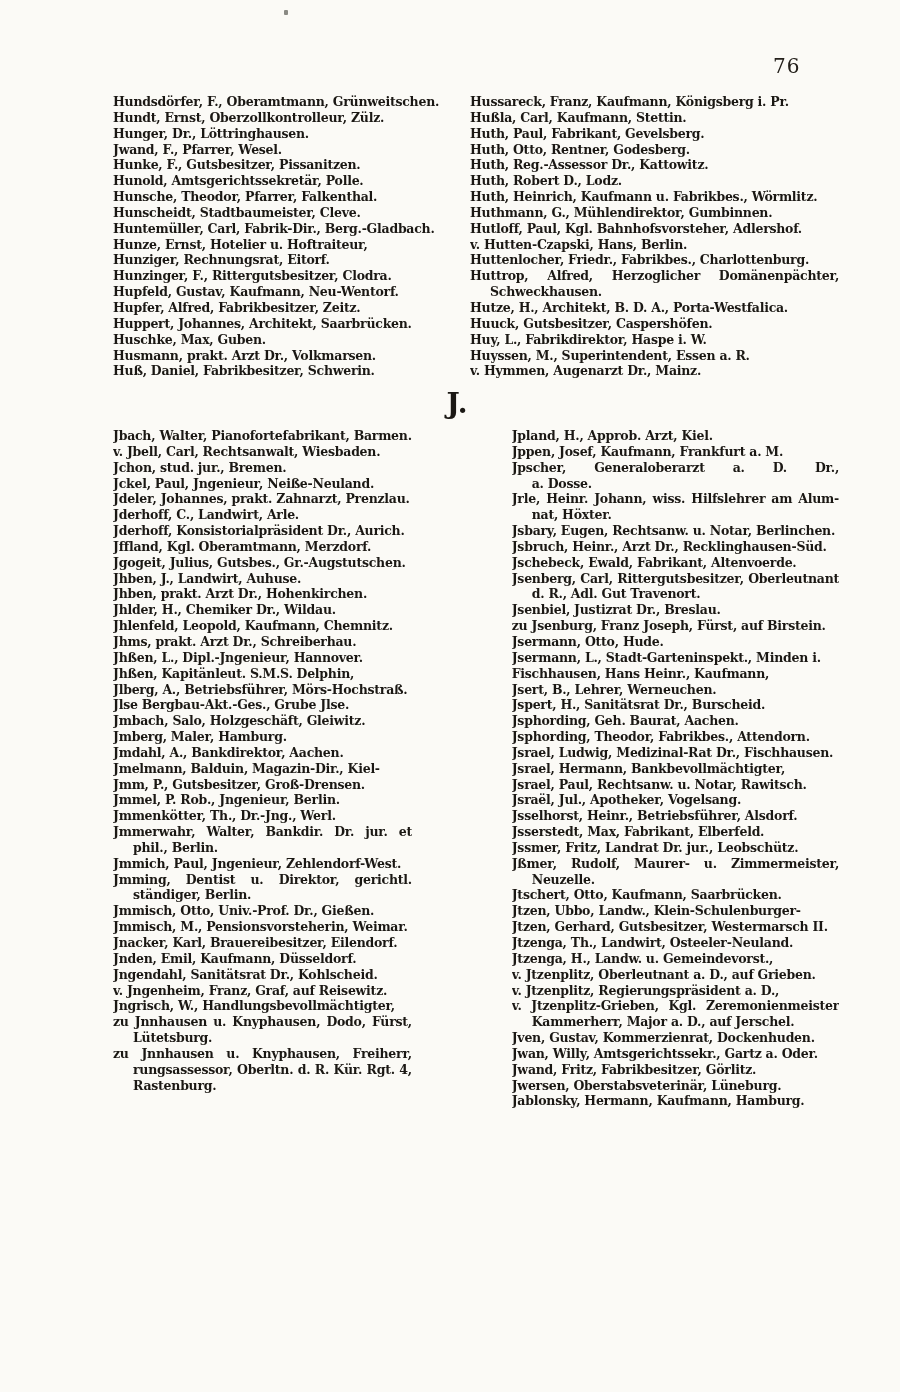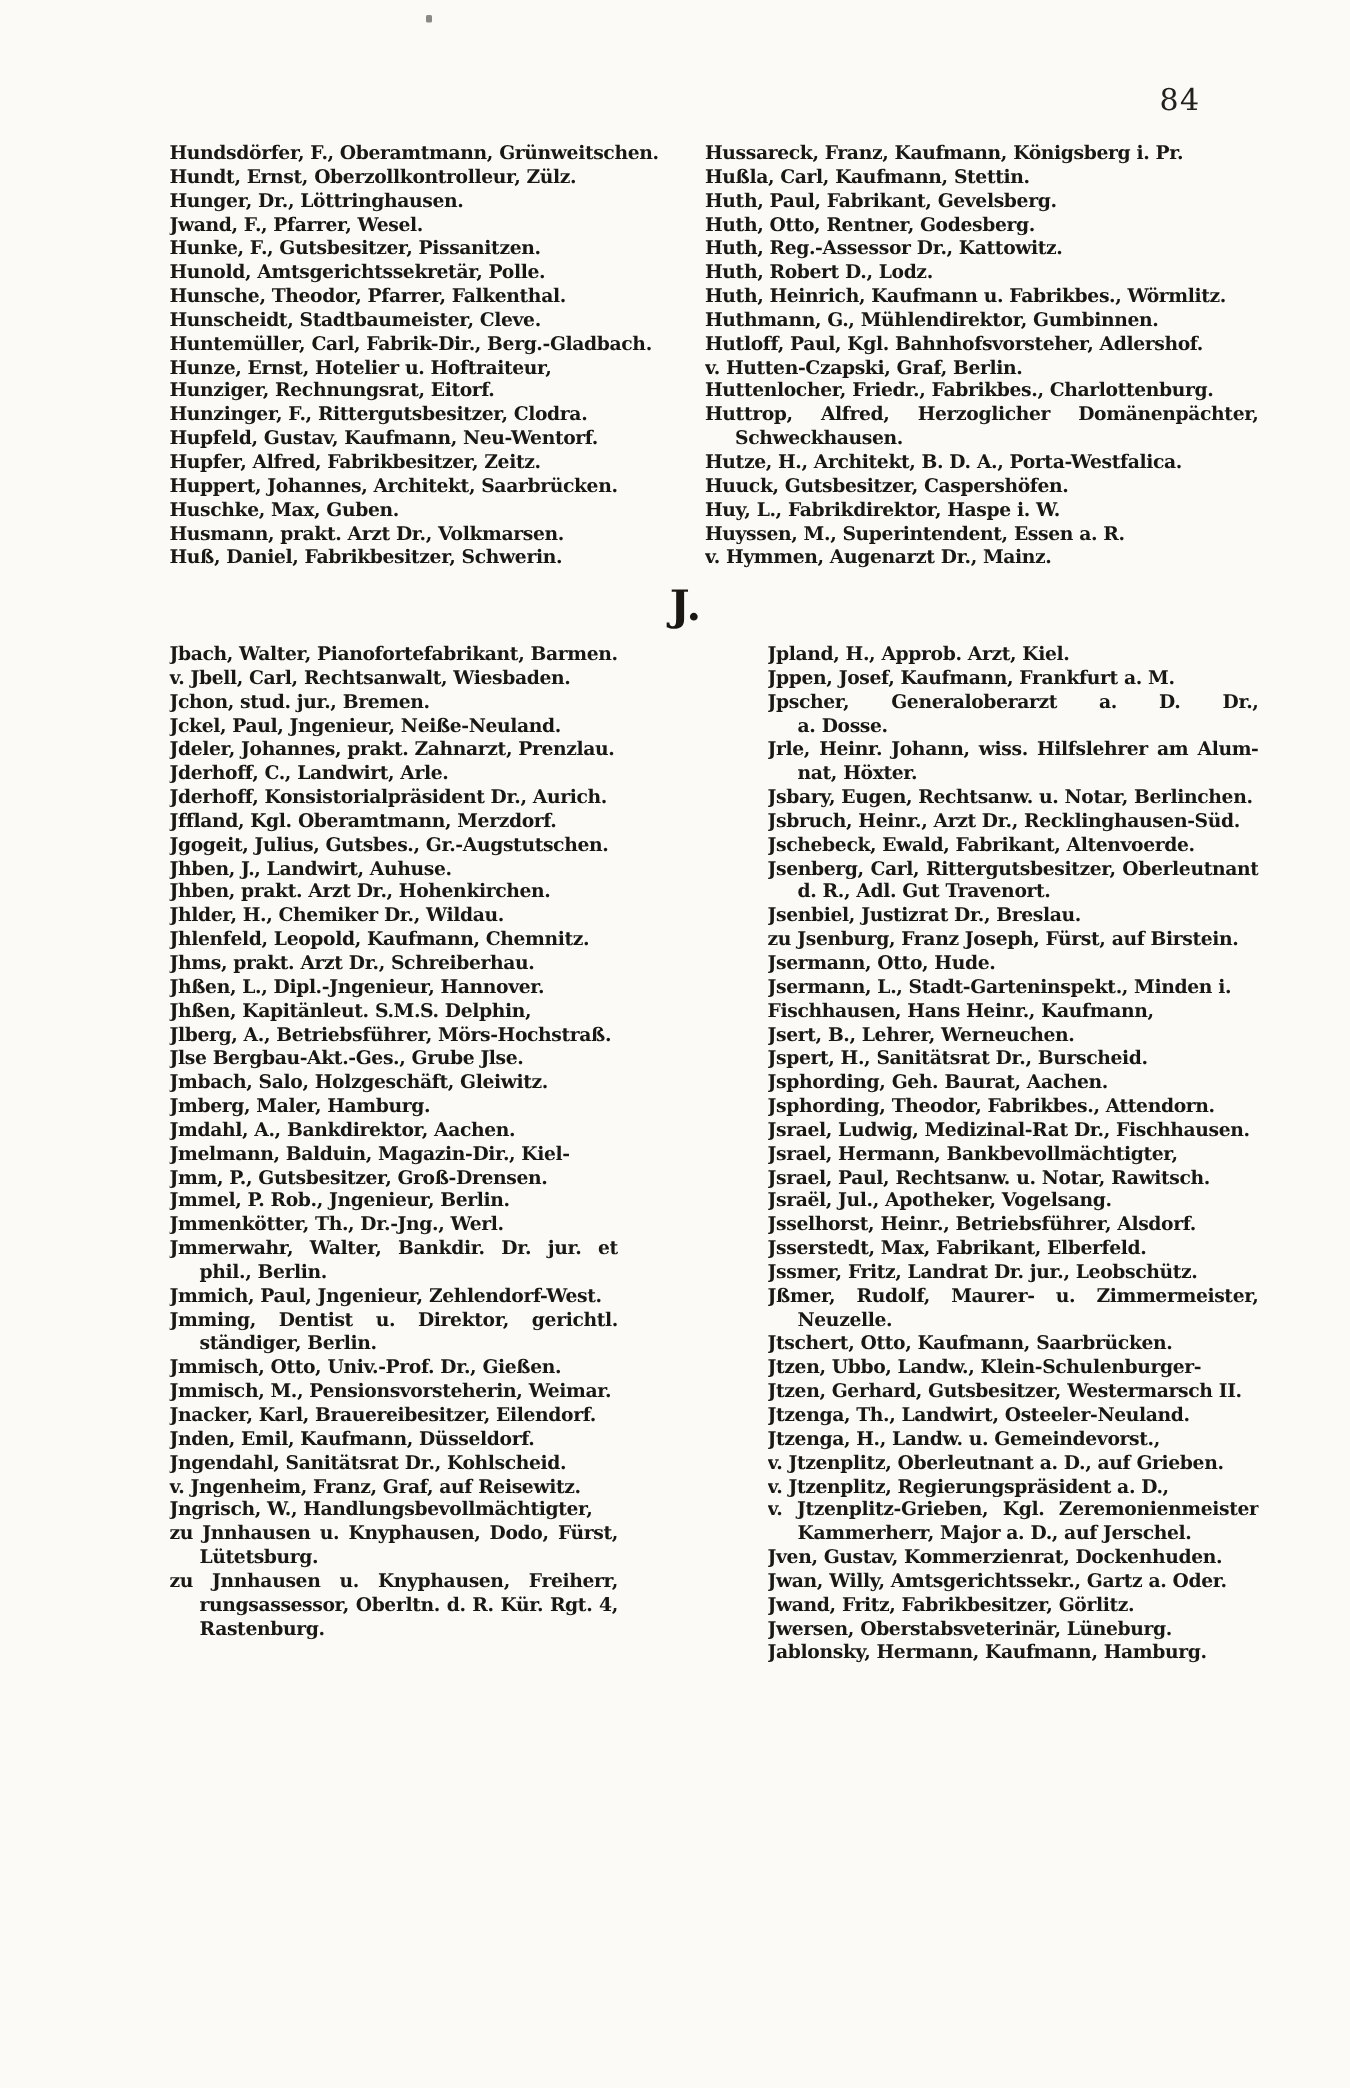--- a/index.html
+++ b/index.html
@@ -84,21 +84,21 @@
     font-size: 28px;
     font-weight: 700;
     color: #1b1814;
   }
 </style>
 </head>
 <body>
 
 <div class="page">
   <div class="speck"></div>
-  <div class="page-number">84</div>
+  <div class="page-number">76</div>
 
   <div class="section section-h">
     <div class="col col-left">
         <div class="line">Hundsdörfer, F., Oberamtmann, Grünweitschen.</div>
         <div class="line">Hundt, Ernst, Oberzollkontrolleur, Zülz.</div>
         <div class="line">Hunger, Dr., Löttringhausen.</div>
         <div class="line">Jwand, F., Pfarrer, Wesel.</div>
         <div class="line">Hunke, F., Gutsbesitzer, Pissanitzen.</div>
         <div class="line">Hunold, Amtsgerichtssekretär, Polle.</div>
         <div class="line">Hunsche, Theodor, Pfarrer, Falkenthal.</div>
@@ -118,21 +118,21 @@
     <div class="col col-right">
         <div class="line">Hussareck, Franz, Kaufmann, Königsberg i. Pr.</div>
         <div class="line">Hußla, Carl, Kaufmann, Stettin.</div>
         <div class="line">Huth, Paul, Fabrikant, Gevelsberg.</div>
         <div class="line">Huth, Otto, Rentner, Godesberg.</div>
         <div class="line">Huth, Reg.-Assessor Dr., Kattowitz.</div>
         <div class="line">Huth, Robert D., Lodz.</div>
         <div class="line">Huth, Heinrich, Kaufmann u. Fabrikbes., Wörmlitz.</div>
         <div class="line">Huthmann, G., Mühlendirektor, Gumbinnen.</div>
         <div class="line">Hutloff, Paul, Kgl. Bahnhofsvorsteher, Adlershof.</div>
-        <div class="line">v. Hutten-Czapski, Graf, Berlin.</div>
+        <div class="line">v. Hutten-Czapski, Hans, Berlin.</div>
         <div class="line">Huttenlocher, Friedr., Fabrikbes., Charlottenburg.</div>
         <div class="line fill">Huttrop, Alfred, Herzoglicher Domänenpächter,</div>
         <div class="line cont">Schweckhausen.</div>
         <div class="line">Hutze, H., Architekt, B. D. A., Porta-Westfalica.</div>
         <div class="line">Huuck, Gutsbesitzer, Caspershöfen.</div>
         <div class="line">Huy, L., Fabrikdirektor, Haspe i. W.</div>
         <div class="line">Huyssen, M., Superintendent, Essen a. R.</div>
         <div class="line">v. Hymmen, Augenarzt Dr., Mainz.</div>
       </div>
   </div>

